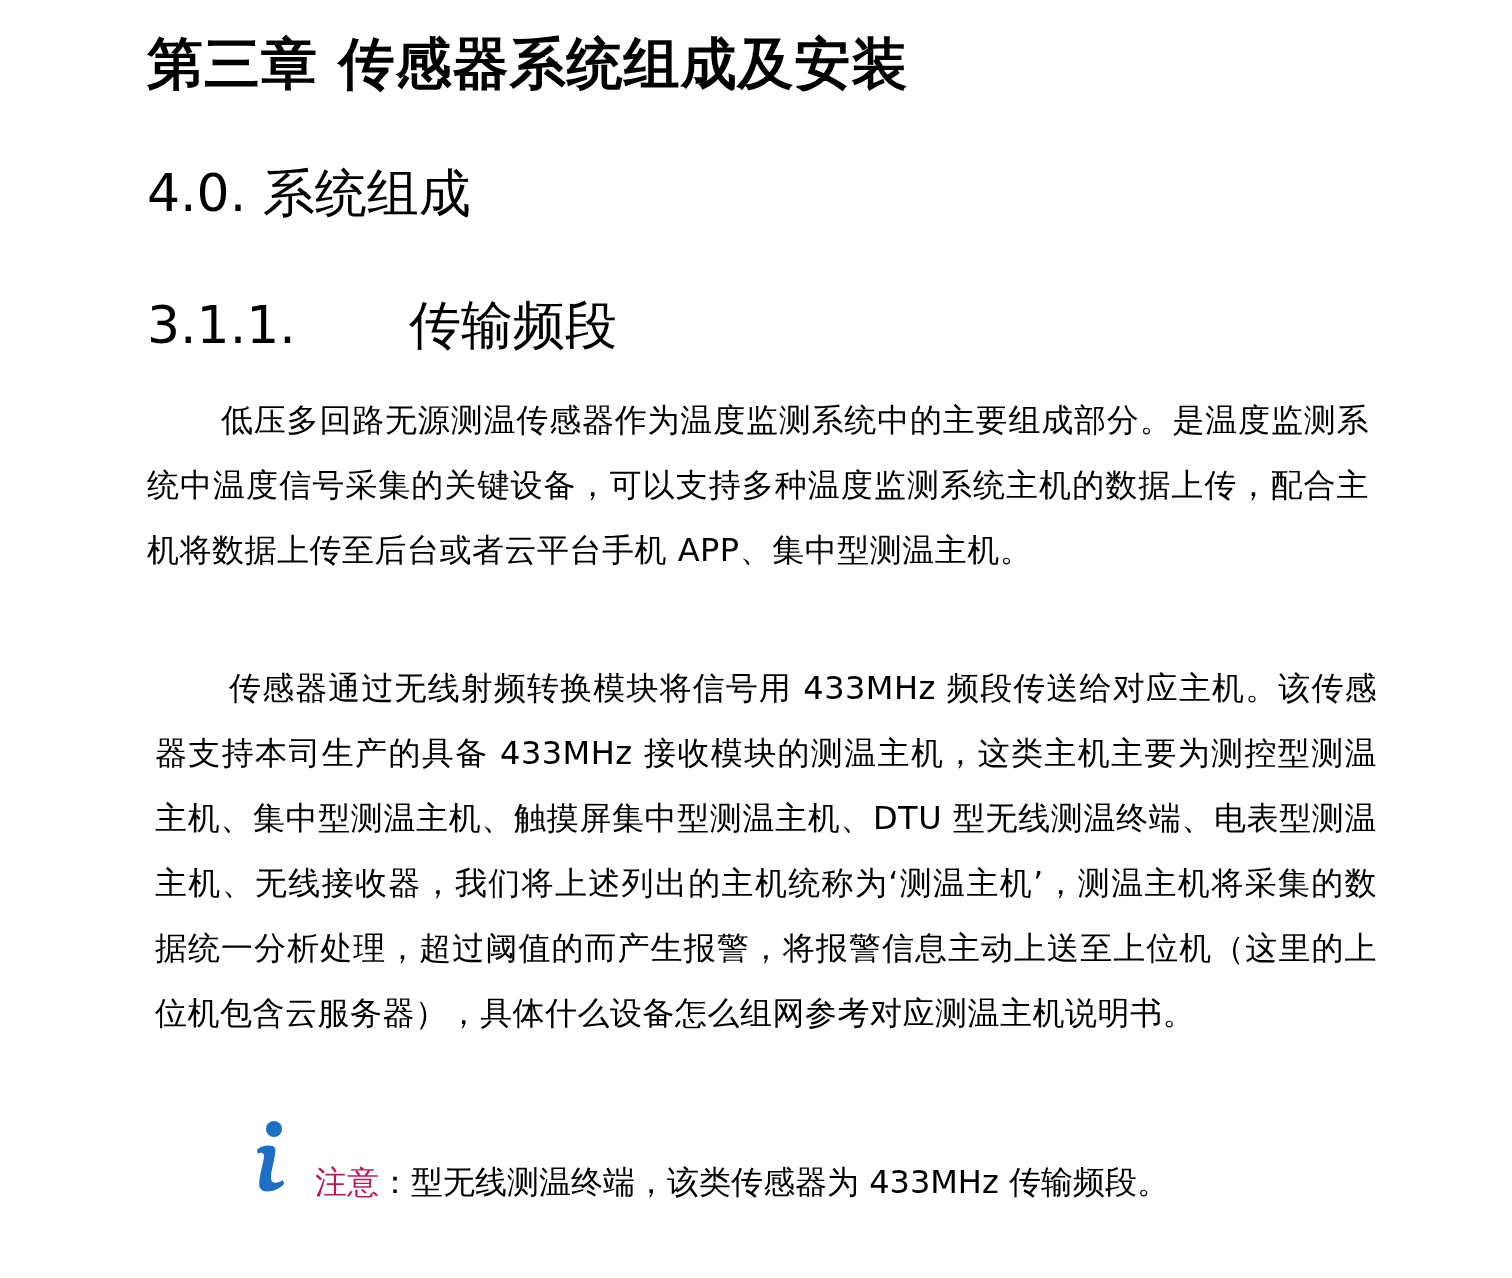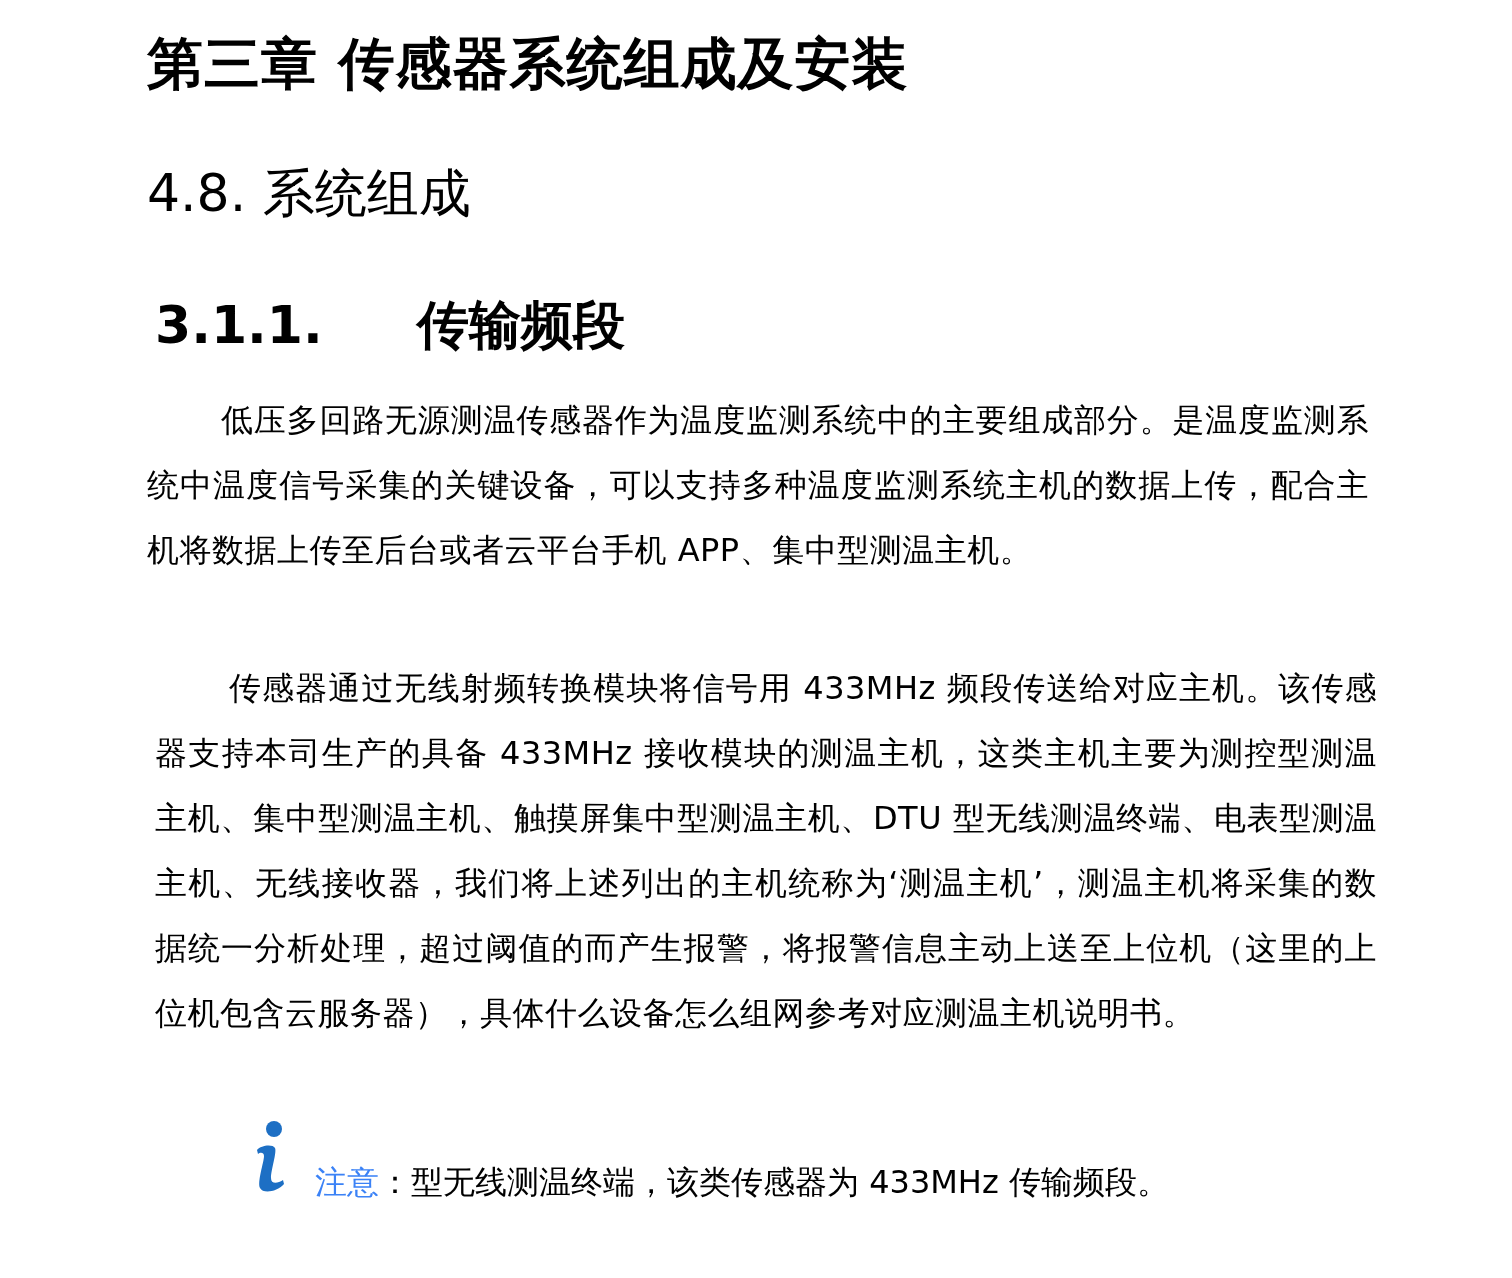--- a/index.html
+++ b/index.html
@@ -35,24 +35,24 @@
     position: absolute;
     left: 0;
     top: 158px;
     font-size: 52px;
     font-weight: normal;
     white-space: nowrap;
     line-height: 70px;
   }
   .subsection-title {
     position: absolute;
-    left: 8px;
+    left: 0;
     top: 290px;
     font-size: 52px;
-    font-weight: bold;
+    font-weight: normal;
     white-space: nowrap;
     line-height: 70px;
     display: flex;
   }
   .subsection-title .num {
     width: 262px;
     display: inline-block;
   }
   .para {
     position: absolute;
@@ -79,31 +79,31 @@
     height: 80px;
     position: relative;
     margin-right: 18px;
   }
   .note-text {
     font-size: 32px;
     line-height: 48px;
     margin-bottom: -8px;
   }
   .note-label {
-    color: #3b82f6;
+    color: #be185d;
   }
 </style>
 </head>
 <body>
 
 <div class="page">
 
   <div class="chapter-title">第三章  传感器系统组成及安装</div>
 
-  <div class="section-title">4.8. 系统组成</div>
+  <div class="section-title">4.0. 系统组成</div>
 
   <div class="subsection-title">
     <span class="num">3.1.1.</span>
     <span>传输频段</span>
   </div>
 
   <p class="para para1" style="margin:0">低压多回路无源测温传感器作为温度监测系统中的主要组成部分。是温度监测系统中温度信号采集的关键设备，可以支持多种温度监测系统主机的数据上传，配合主机将数据上传至后台或者云平台手机 APP、集中型测温主机。</p>
 
   <p class="para para2" style="margin:8px">传感器通过无线射频转换模块将信号用 433MHz 频段传送给对应主机。该传感器支持本司生产的具备 433MHz 接收模块的测温主机，这类主机主要为测控型测温主机、集中型测温主机、触摸屏集中型测温主机、DTU 型无线测温终端、电表型测温主机、无线接收器，我们将上述列出的主机统称为‘测温主机’，测温主机将采集的数据统一分析处理，超过阈值的而产生报警，将报警信息主动上送至上位机（这里的上位机包含云服务器），具体什么设备怎么组网参考对应测温主机说明书。</p>
 

